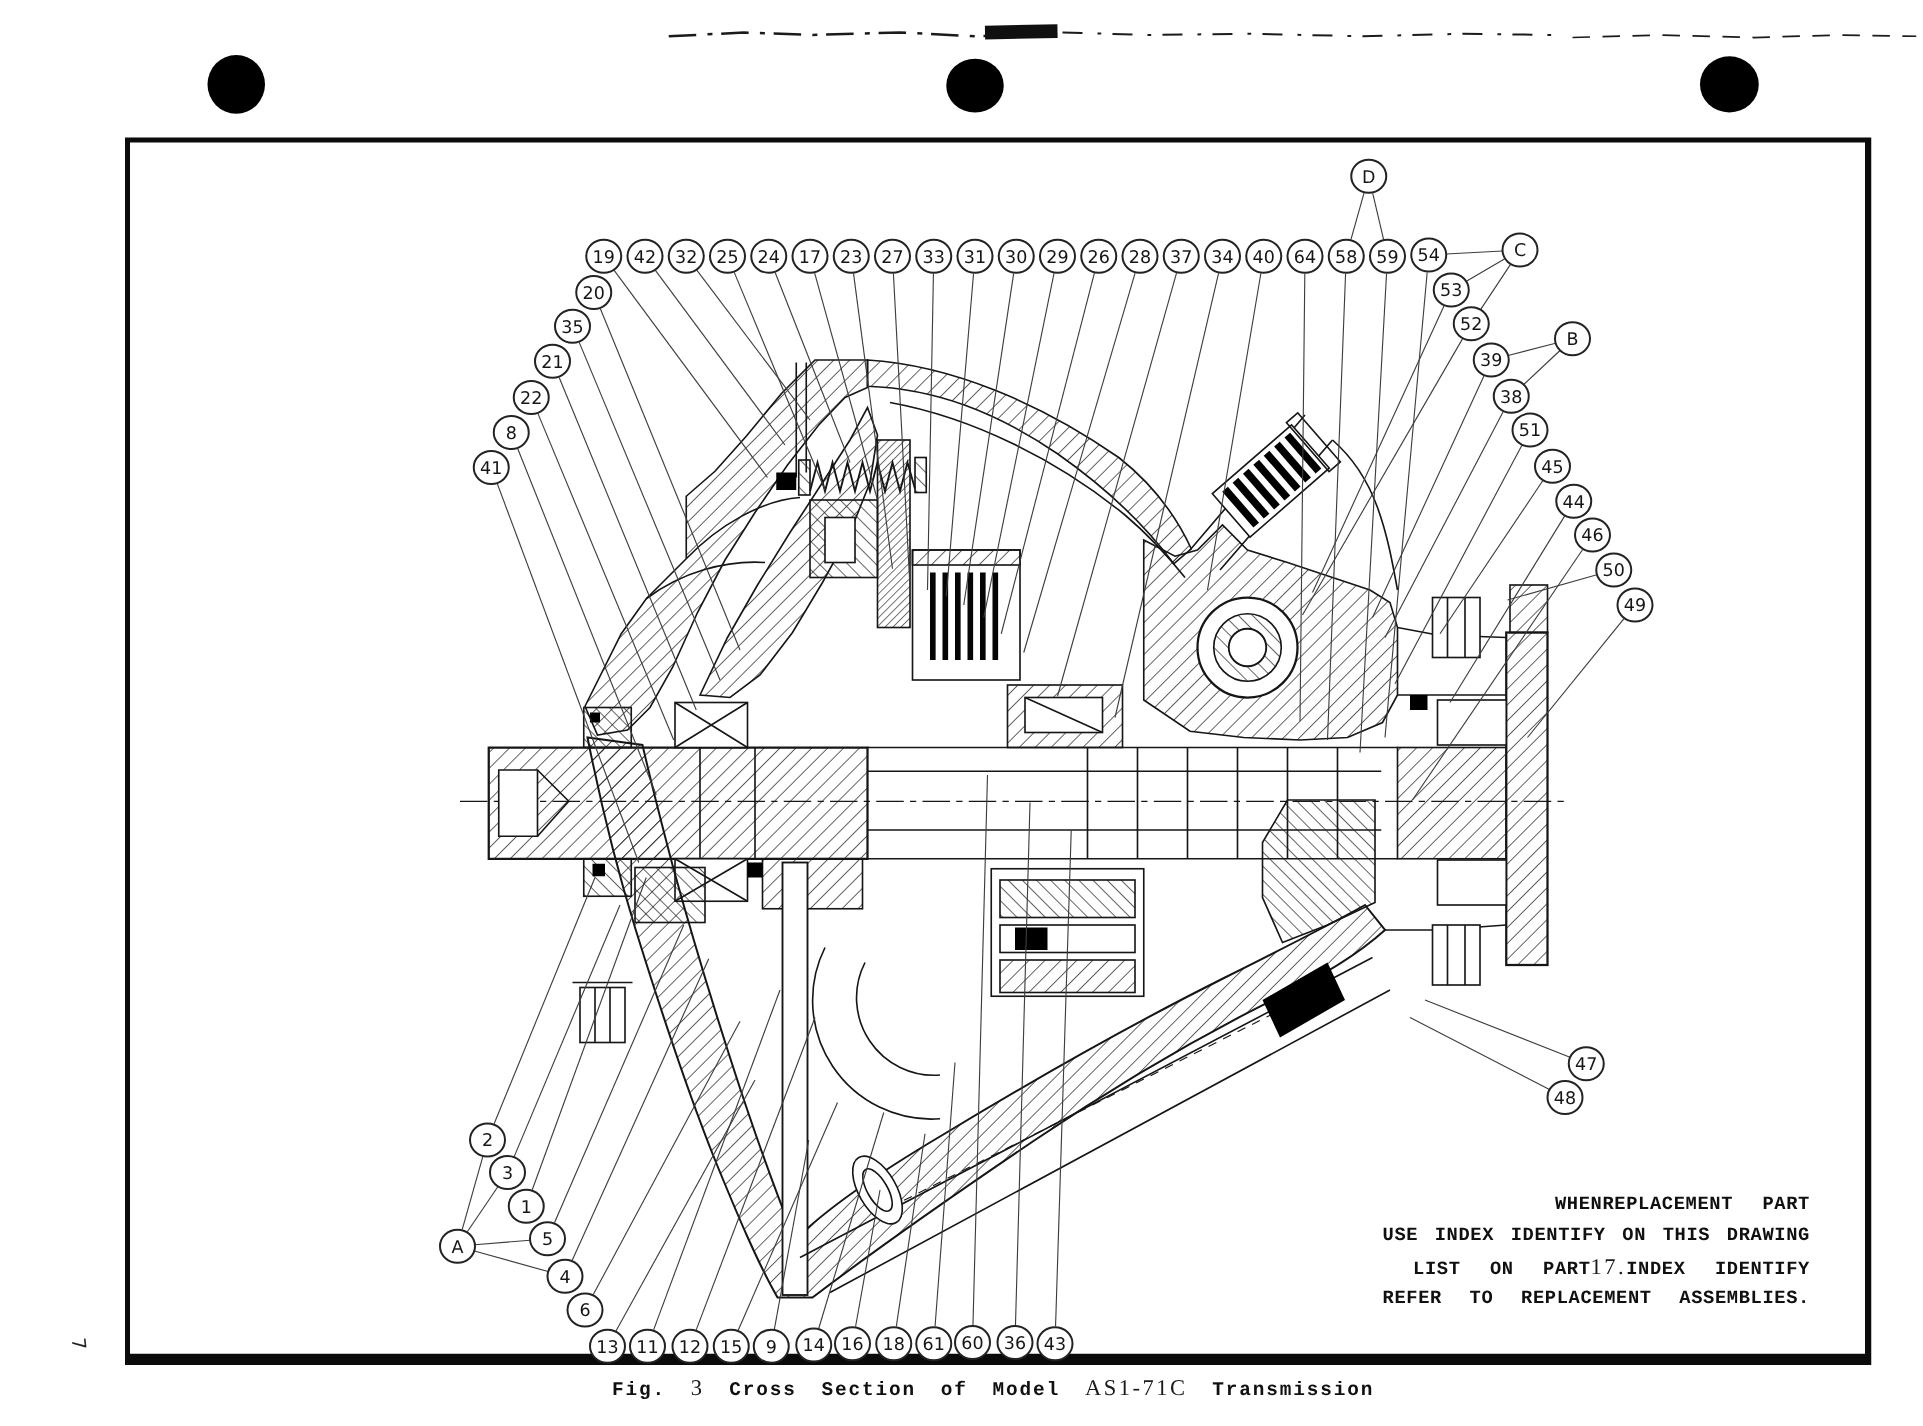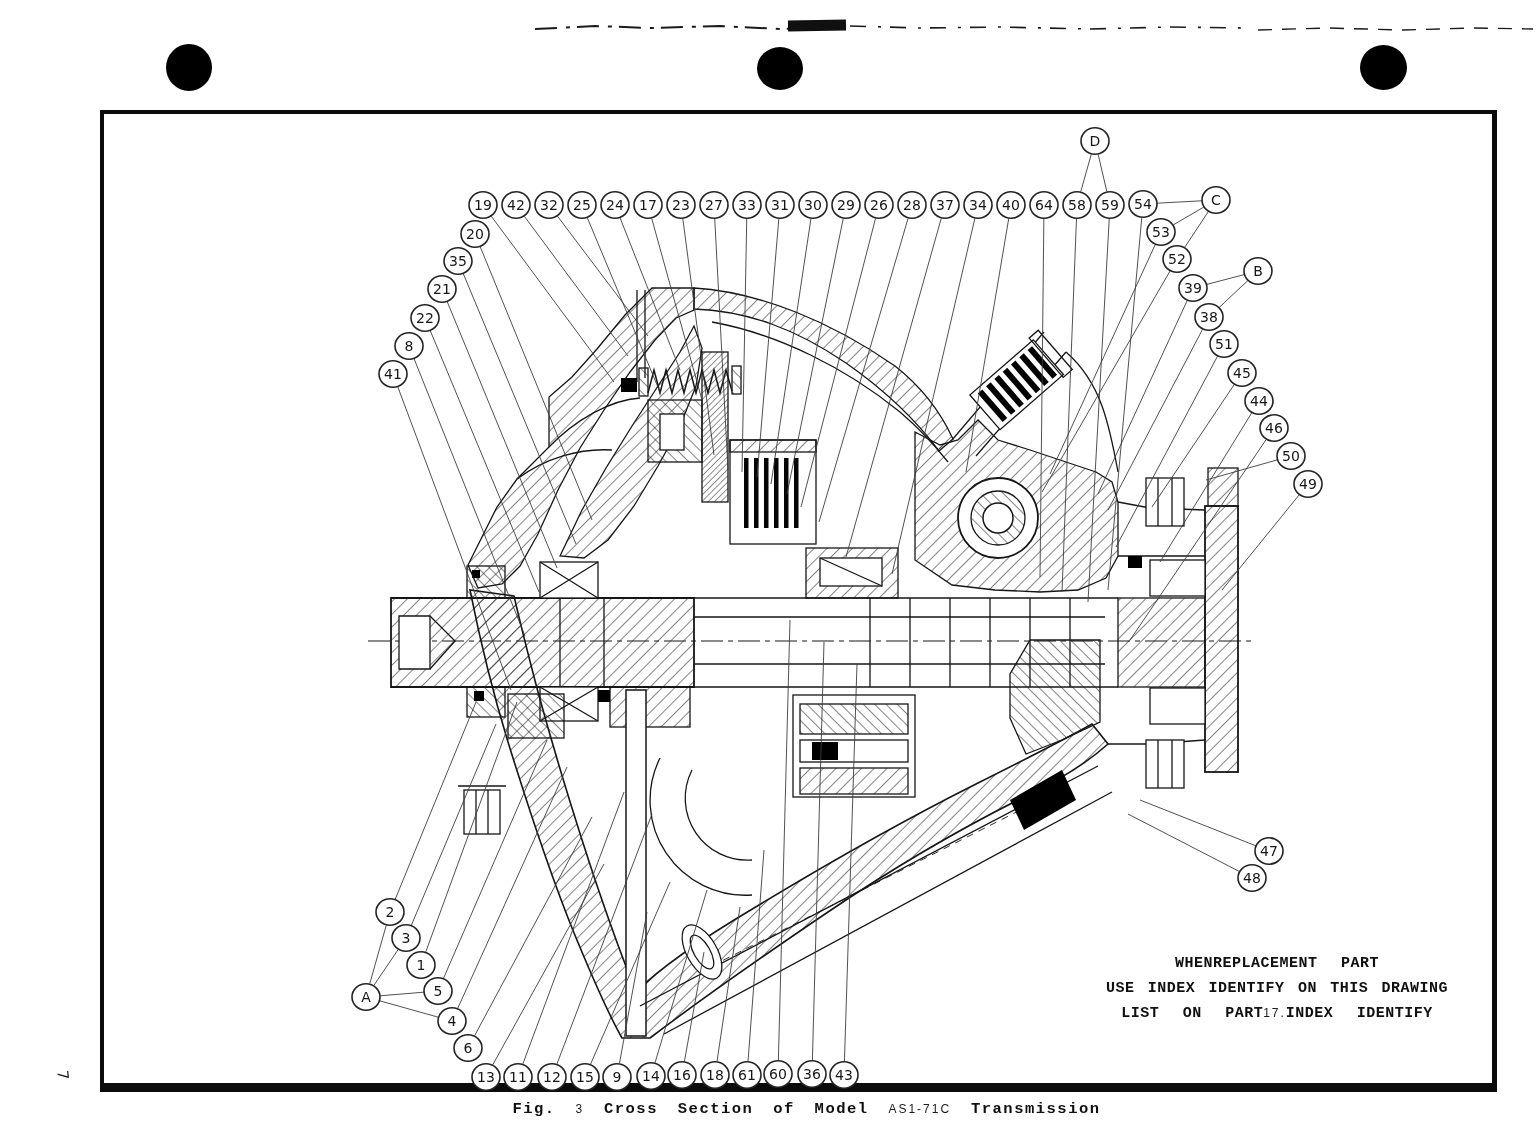--- a/index.html
+++ b/index.html
@@ -4,25 +4,25 @@
 <style>
   html,body{margin:0;padding:0;background:#ffffff;}
   body{width:1538px;height:1141px;position:relative;overflow:hidden;font-family:"Liberation Mono",monospace;}
   .hole{position:absolute;background:#000;border-radius:50%;}
   #frame{position:absolute;left:100px;top:110px;width:1397px;height:982px;box-sizing:border-box;
          border-left:4px solid #0b0b0b;border-top:4px solid #0b0b0b;
          border-right:5px solid #0b0b0b;border-bottom:9px solid #0b0b0b;}
   #diagram{position:absolute;left:0;top:0;}
   #note{position:absolute;left:1106px;top:951px;width:342px;color:#101010;font-weight:bold;font-size:15px;}
   .nline{height:25px;line-height:25px;letter-spacing:.5px;text-align:justify;text-align-last:justify;}
-  .nflex{display:flex;justify-content:center;align-items:baseline;text-align:left;text-align-last:auto;}
+  .nflex{display:flex;justify-content:flex-end;align-items:baseline;text-align:left;text-align-last:auto;}
   .wide{word-spacing:14px;}
-  #caption{position:absolute;left:108px;top:1100px;width:1397px;text-align:center;font-weight:bold;
+  #caption{position:absolute;left:96px;top:1100px;width:1397px;text-align:center;font-weight:bold;
            font-size:15.5px;color:#101010;letter-spacing:1.5px;word-spacing:9px;}
-  .stamp{font-family:Liberation Sans, sans-serif;font-weight:400;font-size:12px;letter-spacing:2px;word-spacing:0;color:#1a1a1a;}
+  .stamp{font-family:Liberation Serif, serif;font-weight:400;font-size:18px;letter-spacing:2px;word-spacing:0;color:#1a1a1a;}
   #pagenum{position:absolute;left:58px;top:1066px;font-family:"DejaVu Sans",sans-serif;font-size:15px;color:#222;
            transform:rotate(84deg);}
 </style>
 </head>
 <body>
 
 <div id="frame"></div>
 
 <div class="hole" style="left:166px;top:44px;width:46px;height:47px;"></div>
 <div class="hole" style="left:757px;top:47px;width:46px;height:43px;"></div>
@@ -517,20 +517,21 @@
   <div class="nline nflex">
     <span>WHEN</span>
     <span class="wide">REPLACEMENT PART</span>
   </div>
   <div class="nline">USE INDEX IDENTIFY ON THIS DRAWING</div>
   <div class="nline nflex">
     <span class="wide">LIST ON PART</span>
     <span class="stamp">17.</span>
     <span class="wide">INDEX IDENTIFY</span>
   </div>
+  <div class="nline">REFER TO REPLACEMENT ASSEMBLIES.</div>
 </div>
 
 <div id="caption">
   <span>Fig.</span>
   <span class="stamp">3</span>
   <span>Cross Section of Model</span>
   <span class="stamp">AS1-71C</span>
   <span>Transmission</span>
 </div>
 

